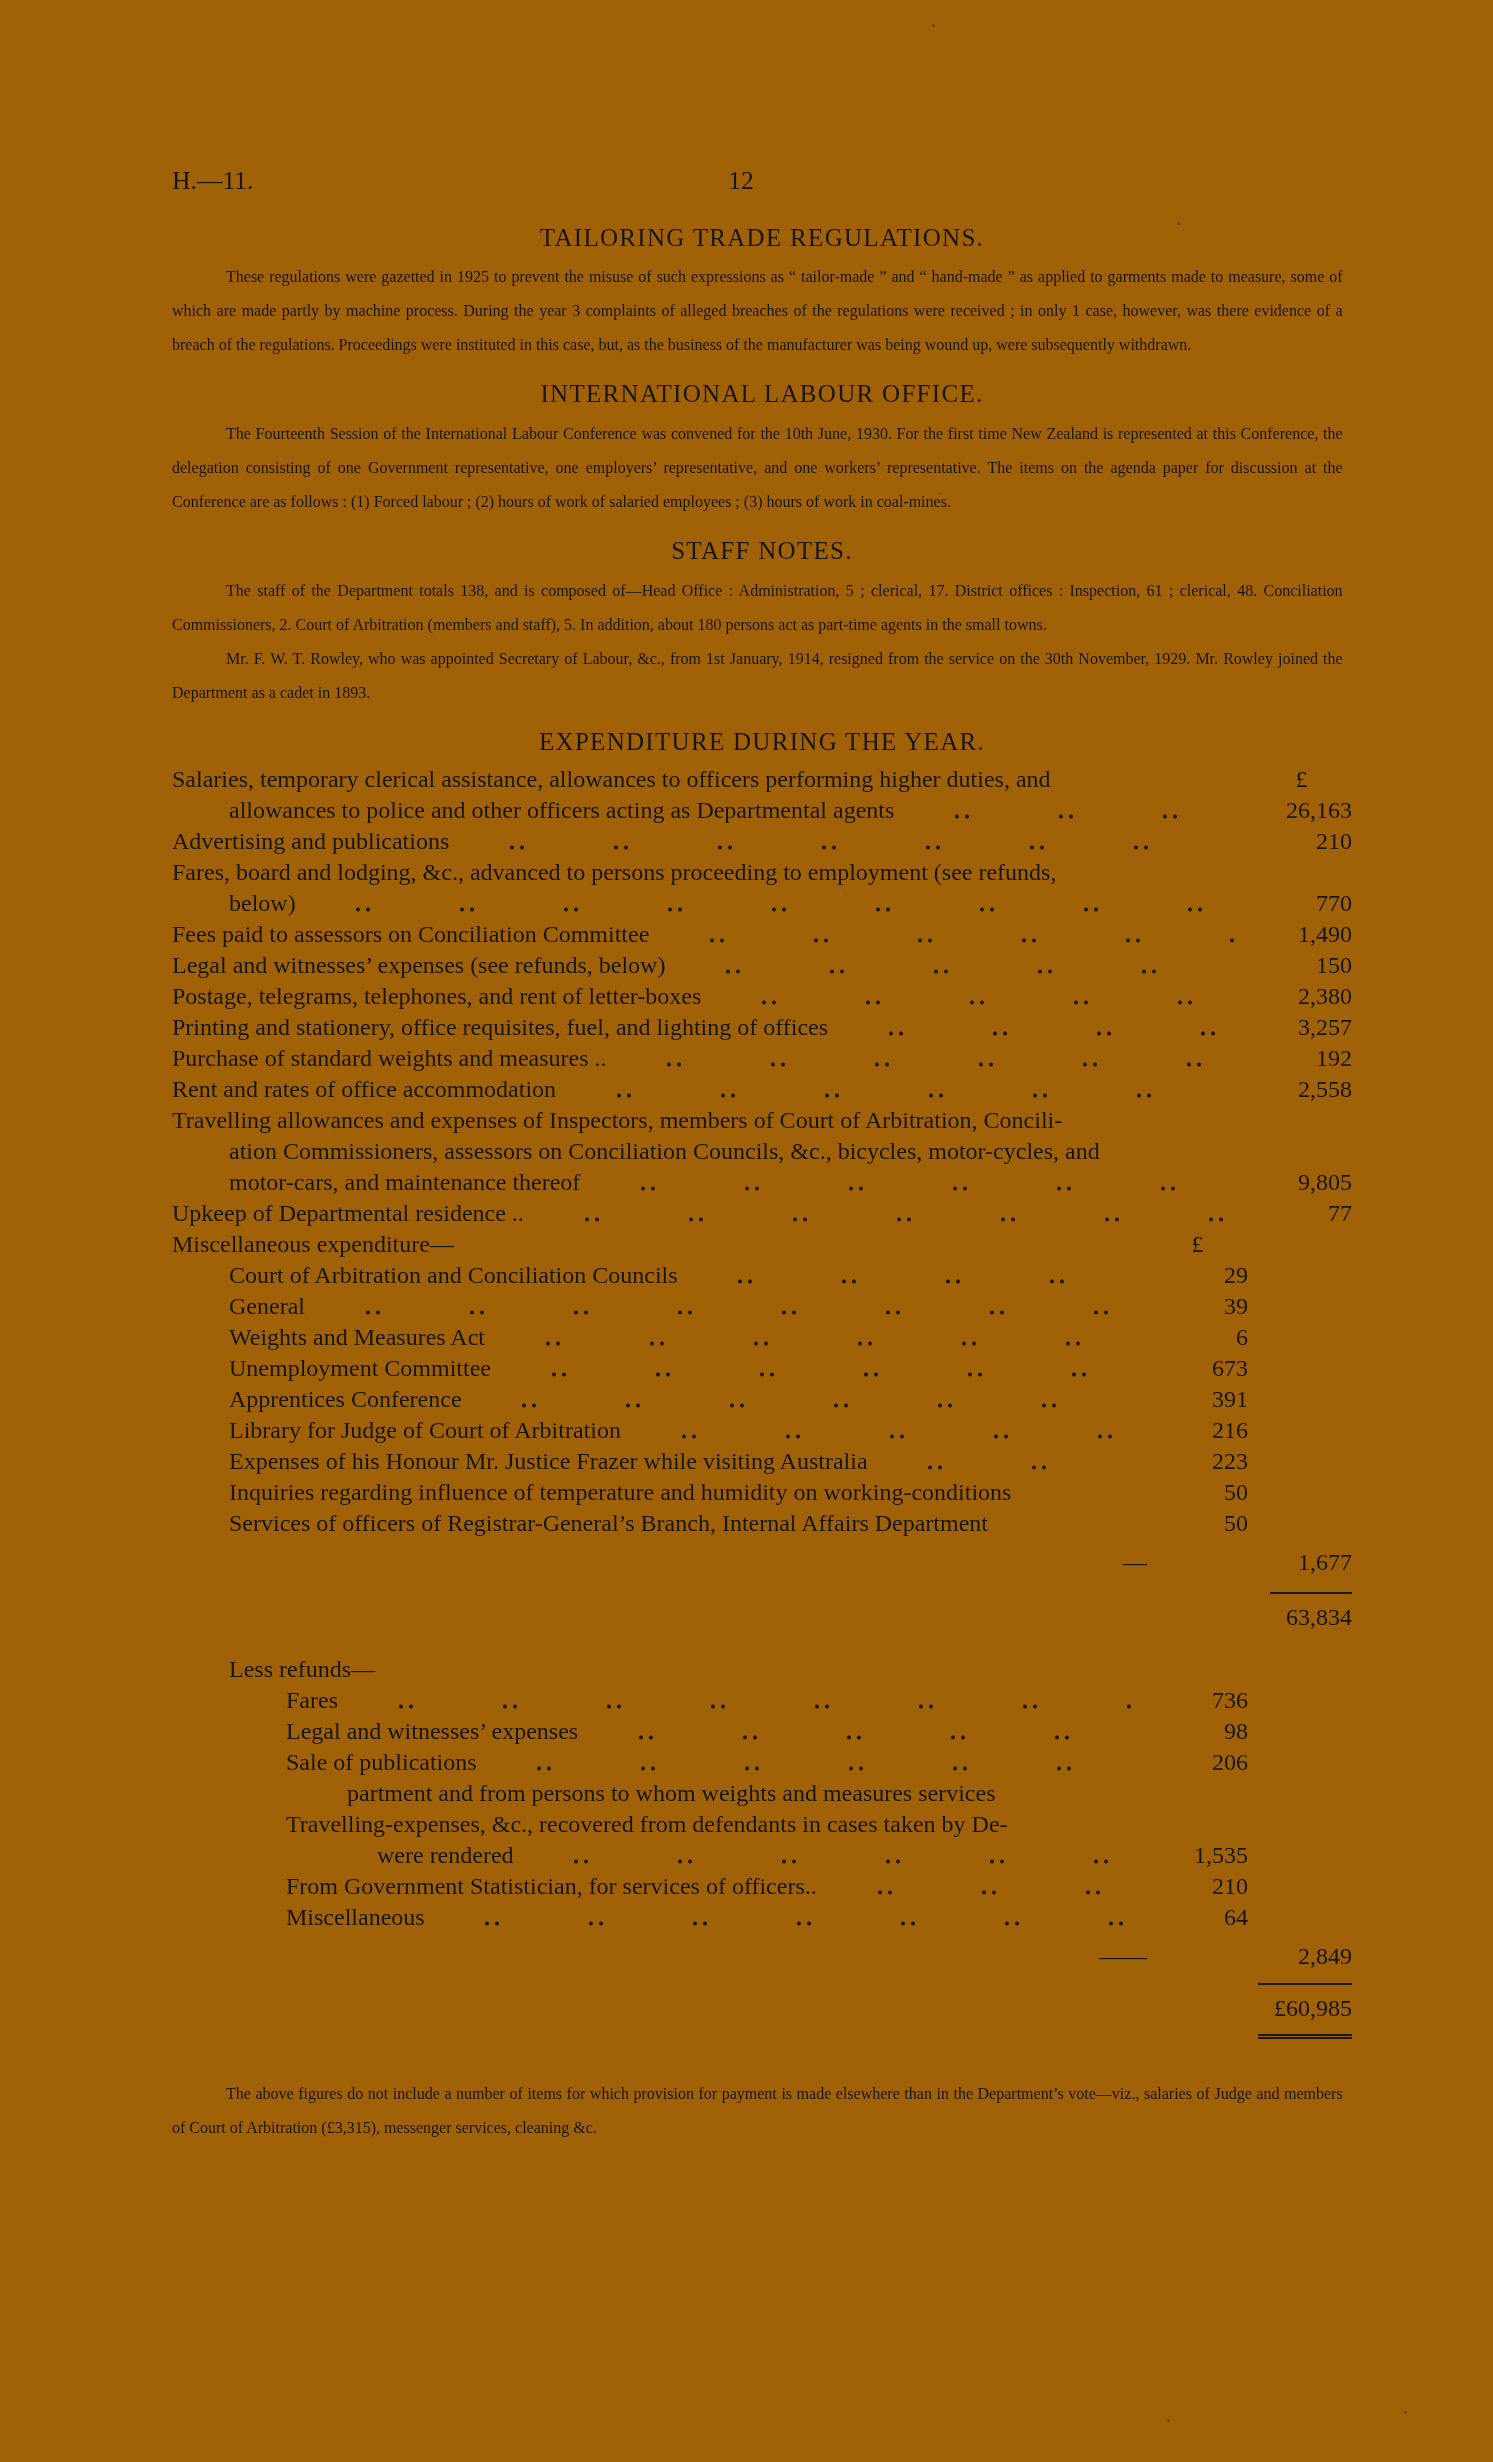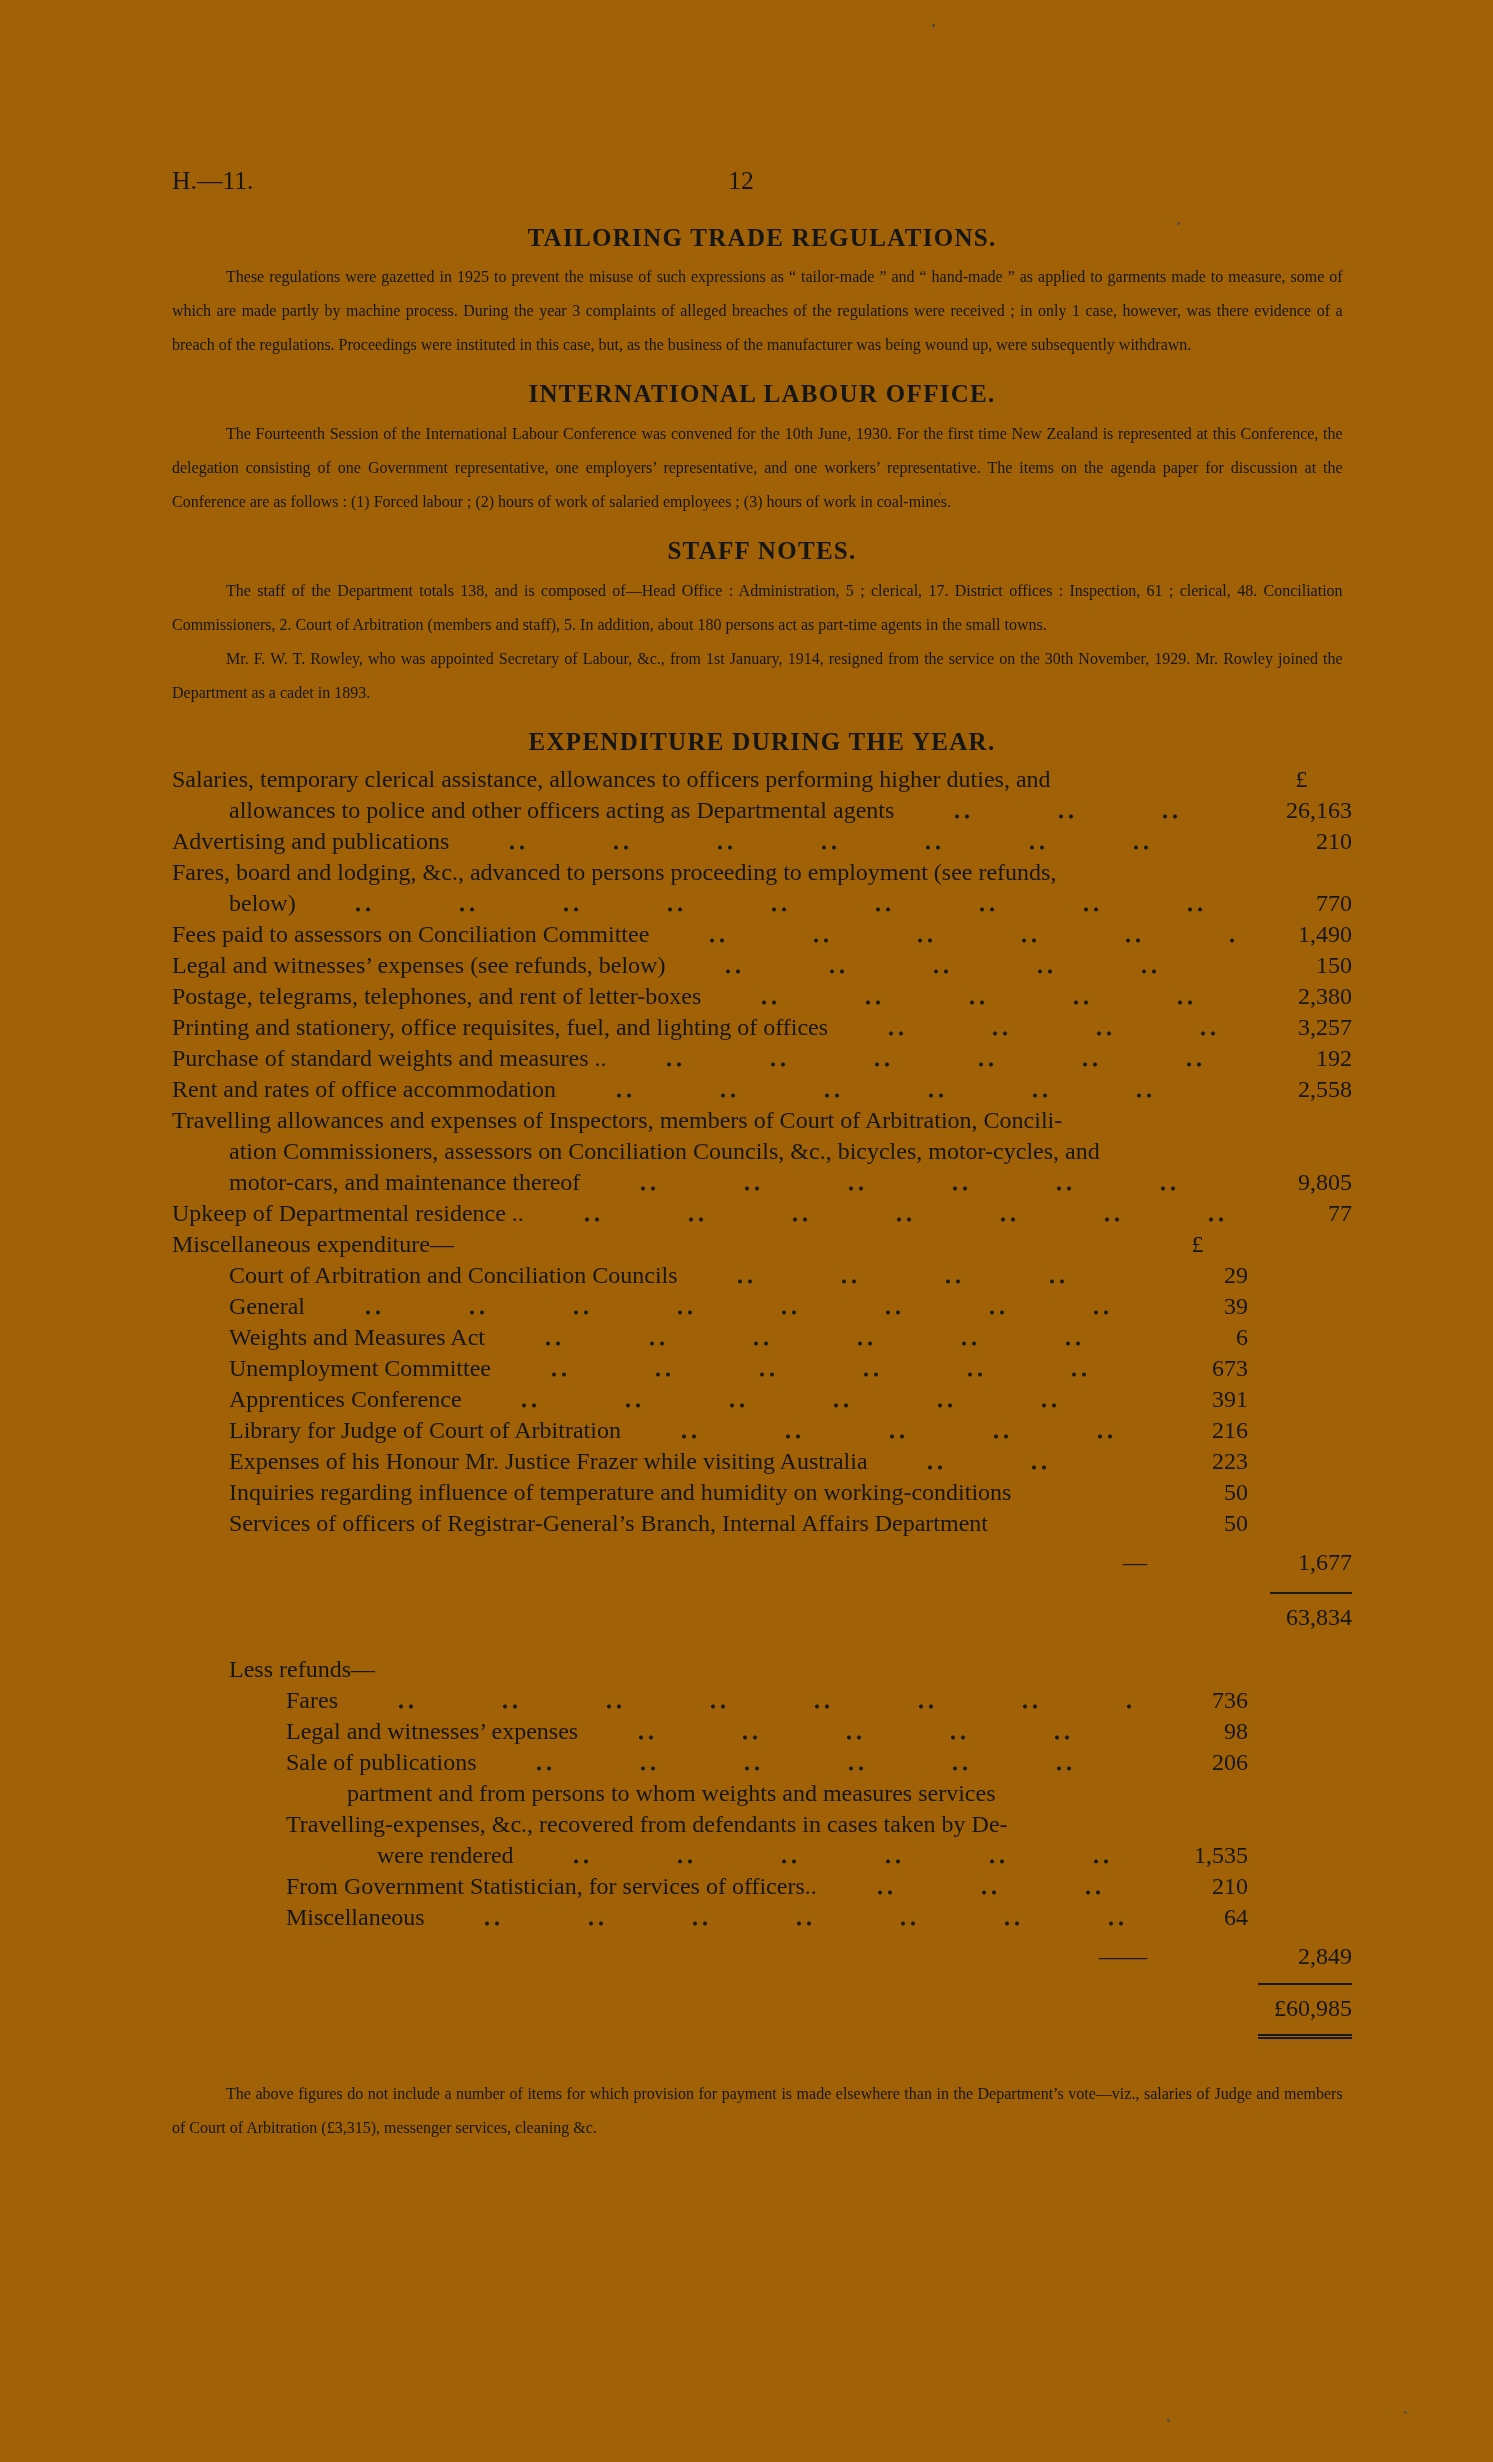--- a/index.html
+++ b/index.html
@@ -10,21 +10,21 @@
   }
   .content { position:absolute; left:172px; top:165px; width:1180px; }
 
   
   .pagehead { position:relative; font-size:25.6px; line-height:31px; height:31px; }
   .pagehead .ref { position:absolute; left:0; top:0; }
   .pagehead .pn  { position:absolute; left:-30px; right:12px; top:0; text-align:center; }
 
   
   .shead {
-    font-size:25px; font-weight:bold; letter-spacing:1.3px;
+    font-size:25px; font-weight:normal; letter-spacing:1.3px;
     text-align:center; margin:16px 0 6.7px 0; line-height:32px;
   }
   .shead.first { margin-top:25.6px; }
 
   
   .para {
     font-size:16px; line-height:34px; text-align:justify;
     text-indent:54px; margin:4px 9.4px 0 0;
   }
   .para.cont { margin-top:0; }

